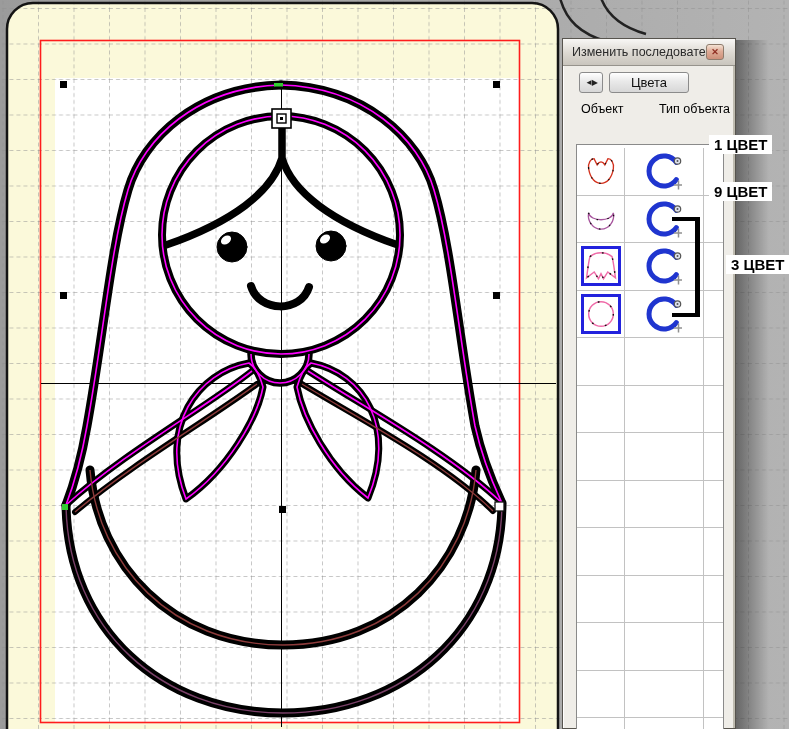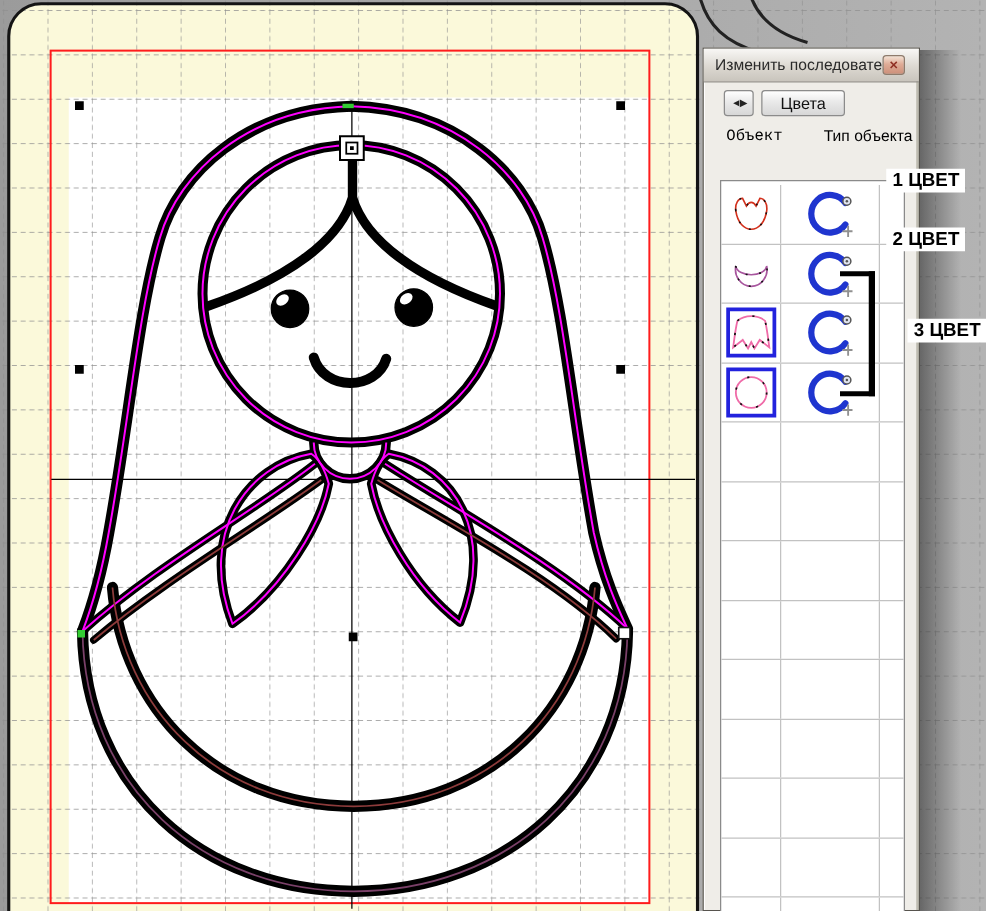--- a/index.html
+++ b/index.html
@@ -19,25 +19,25 @@
          border-bottom:1px solid #96938c;font-size:12.5px;color:#2a2a2a;
          white-space:nowrap;overflow:hidden;}
   .closebtn{position:absolute;right:11px;top:5px;width:18px;height:16px;padding:0;
          border:1px solid #8e7b6c;border-radius:3px;cursor:default;
          background:linear-gradient(#f4e2d4,#dfac97 45%,#cd907a);
          color:#8f2f23;font-size:9px;font-weight:bold;line-height:14px;text-align:center;}
   .client{position:relative;height:664px;}
   .pinbtn{position:absolute;left:16px;top:6px;width:24px;height:21px;padding:0;
          border:1px solid #8b8b8b;border-radius:3px;font-size:8px;letter-spacing:-1px;
          background:linear-gradient(#ffffff,#e9e9e9 45%,#d7d7d7);color:#222;}
-  .colorsbtn{position:absolute;left:46px;top:6px;width:67px;height:21px;padding:0;
+  .colorsbtn{position:absolute;left:46px;top:6px;width:80px;height:21px;padding:0;
          border:1px solid #8b8b8b;border-radius:3px;font-size:13px;color:#111;
          background:linear-gradient(#ffffff,#e9e9e9 45%,#d7d7d7);}
   .colhdr{position:absolute;top:36px;font-size:12.5px;color:#000;}
-  .hdr-obj{left:18px;font-family:Liberation Mono, monospace;} .hdr-type{left:68px;margin-left:28px;}
+  .hdr-obj{left:18px;} .hdr-type{left:68px;margin-left:28px;}
   .listbox{position:absolute;left:13px;top:78px;width:148px;bottom:0;background:#fff;
          border:1px solid #8a8a8a;border-bottom:none;box-sizing:border-box;
          overflow:hidden;padding-top:3px;}
   .list-row{height:47.5px;border-bottom:1px solid #c2c2c2;display:flex;box-sizing:border-box;}
   .cell{box-sizing:border-box;display:flex;align-items:center;justify-content:center;}
   .objcell{width:48px;border-right:1px solid #c2c2c2;}
   .typecell{width:79px;border-right:1px solid #c2c2c2;}
   .endcell{flex:1;}
   .selbox{width:40px;height:40px;display:flex;align-items:center;justify-content:center;
           border:3px solid transparent;box-sizing:border-box;}
@@ -281,17 +281,17 @@
           <div class="list-row">
             <div class="cell objcell"></div>
             <div class="cell typecell"></div>
             <div class="cell endcell"></div>
           </div>
         </div>
     </div>
   </div>
 
   <div class="anno" style="left:709px;top:135px;">1 ЦВЕТ</div>
-  <div class="anno" style="left:709px;top:182px;">2 ЦВЕТ</div>
+  <div class="anno" style="left:709px;top:182px;">9 ЦВЕТ</div>
   <div class="anno" style="left:703px;top:255px;margin-left:23px;">3 ЦВЕТ</div>
   <div class="bracket"></div>
 
 </div>
 
 </body></html>

